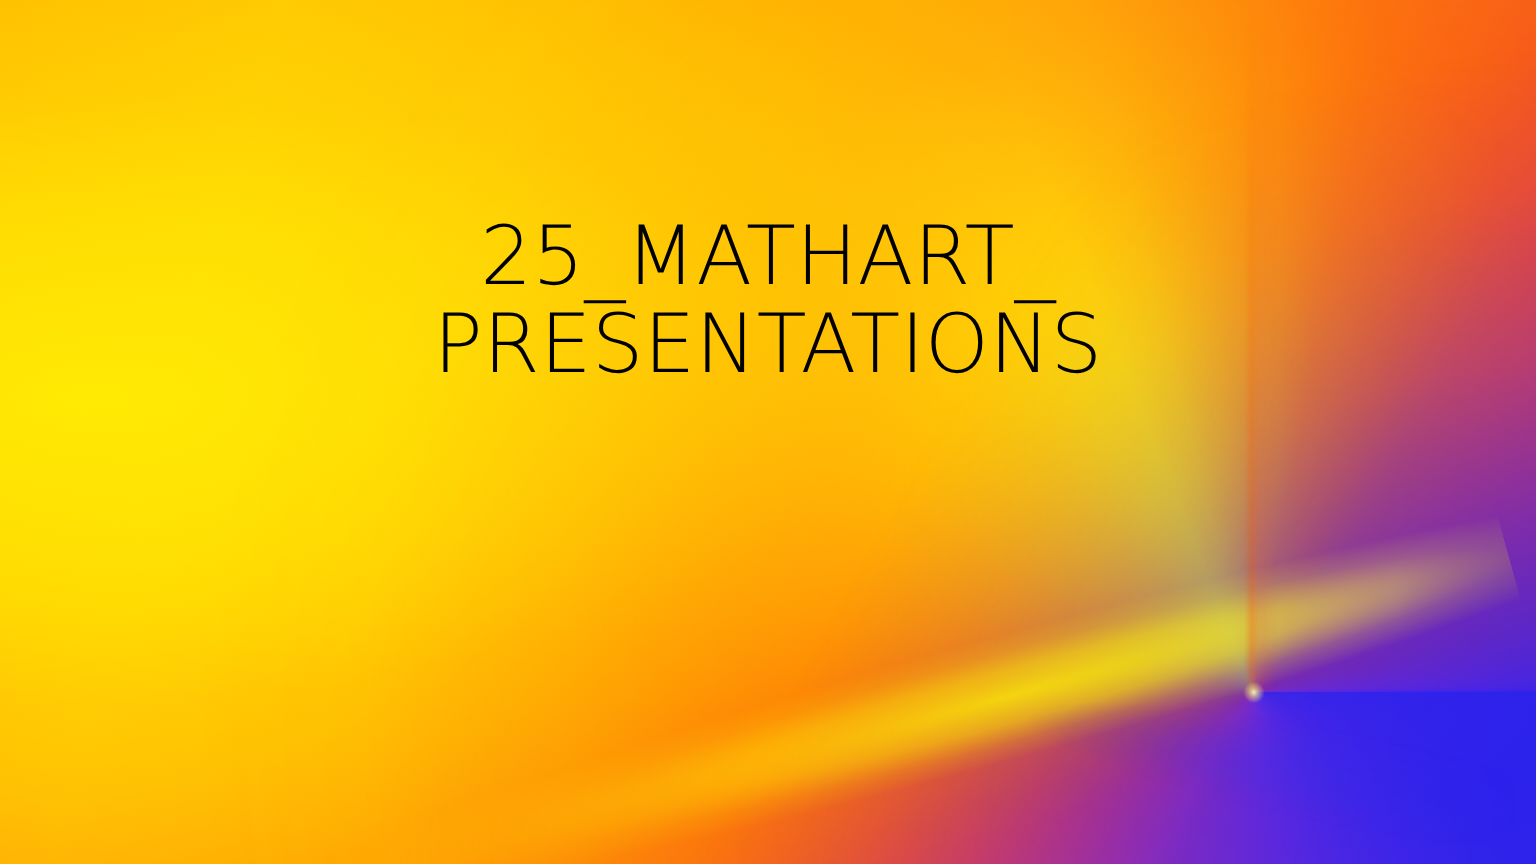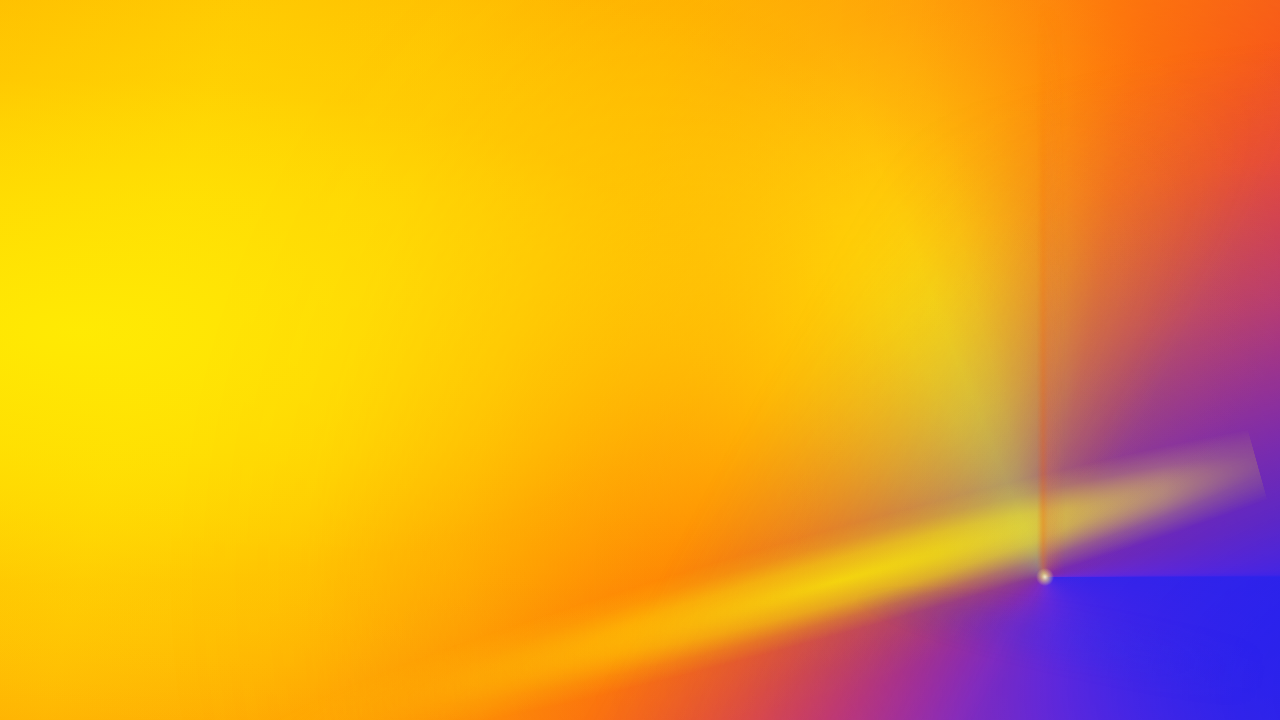--- a/index.html
+++ b/index.html
@@ -257,14 +257,18 @@
   <div class="layer" id="bg-vert"></div>
   <div class="layer" id="bg-yellowcore"></div>
   <div class="layer" id="bg-wheel"></div>
   <div class="layer" id="bg-blueq"></div>
   <div class="layer" id="bg-ray-yellow"></div>
   <div class="layer" id="bg-ray-blue"></div>
   <div class="layer" id="bg-seam"></div>
   <div class="layer" id="bg-pole-core"></div>
   <div class="layer" id="bg-smooth"></div>
 
+  <div id="title-block">
+    <h1 id="slide-title">25_MATHART_
+PRESENTATIONS</h1>
+  </div>
 
 </div>
 
 </body></html>

